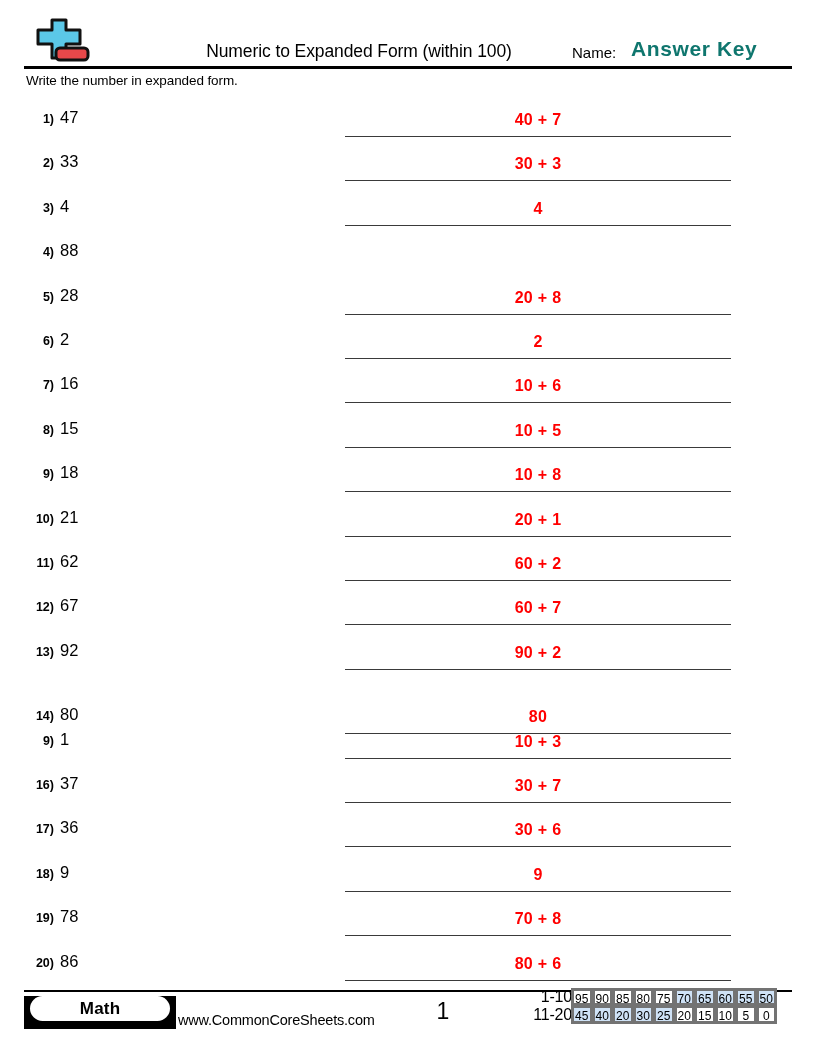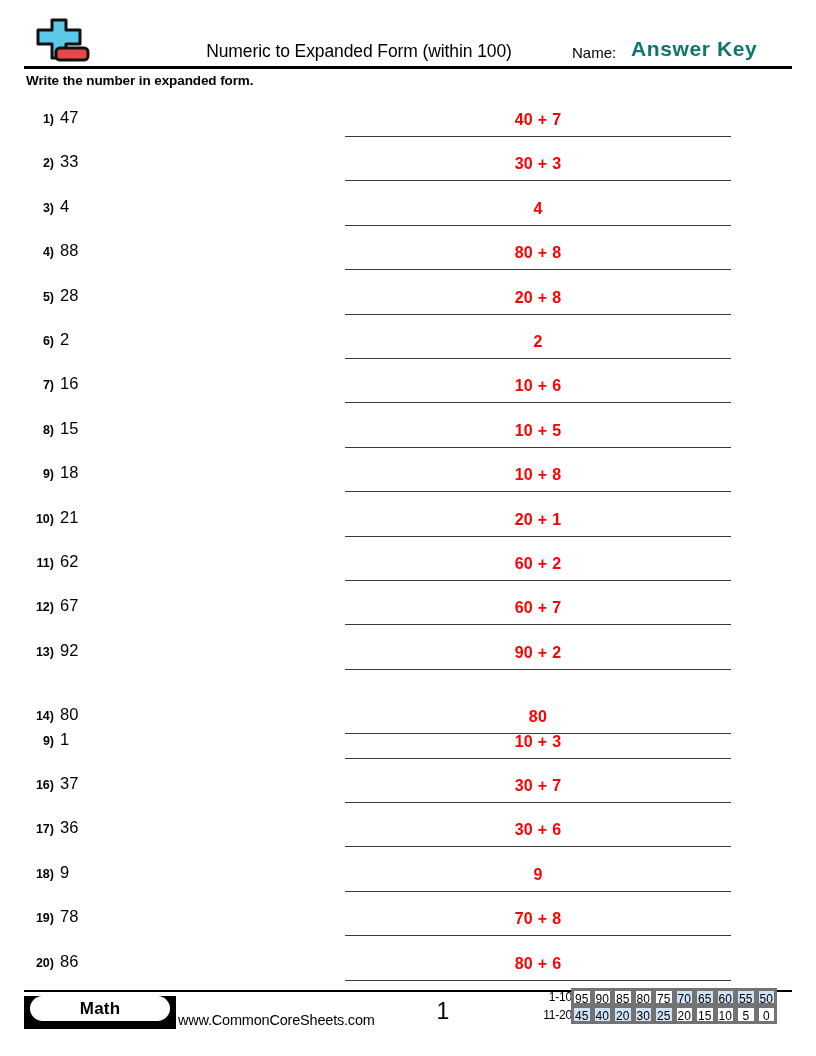--- a/index.html
+++ b/index.html
@@ -67,21 +67,21 @@
     width: 768px;
     height: 3px;
     background: #000000;
   }
   #instructions {
     position: absolute;
     left: 26px;
     top: 72px;
     font-size: 13.5px;
     line-height: 18px;
-    font-weight: bold;
+    font-weight: normal;
     letter-spacing: -0.1px;
   }
 
   
   #problems {
     position: absolute;
     left: 0px;
     top: 92px;
     width: 816px;
   }
@@ -196,21 +196,21 @@
   }
   .score-row {
     display: flex;
     align-items: stretch;
     height: 18px;
   }
   .score-label {
     width: 44px;
     text-align: right;
     padding-right: 0;
-    font-size: 12px;
+    font-size: 16px;
     line-height: 18px;
     letter-spacing: -0.2px;
   }
   .score-cells {
     display: flex;
   }
   .score-cell {
     width: 21.5px;
     font-size: 12px;
     line-height: 17px;
@@ -265,23 +265,20 @@
     <div class="prob-row" style="top: 96.8px;">
       <div class="prob-num">3)</div>
       <div class="prob-val">4</div>
       <div class="ans-wrap">
         <div class="ans-text">4</div>
       </div>
     </div>
     <div class="prob-row" style="top: 141.2px;">
       <div class="prob-num">4)</div>
       <div class="prob-val">88</div>
-      <div class="ans-wrap">
-        <div class="ans-text">80 + 8</div>
-      </div>
     </div>
     <div class="prob-row" style="top: 185.6px;">
       <div class="prob-num">5)</div>
       <div class="prob-val">28</div>
       <div class="ans-wrap">
         <div class="ans-text">20 + 8</div>
       </div>
     </div>
     <div class="prob-row" style="top: 230px;">
       <div class="prob-num">6)</div>

